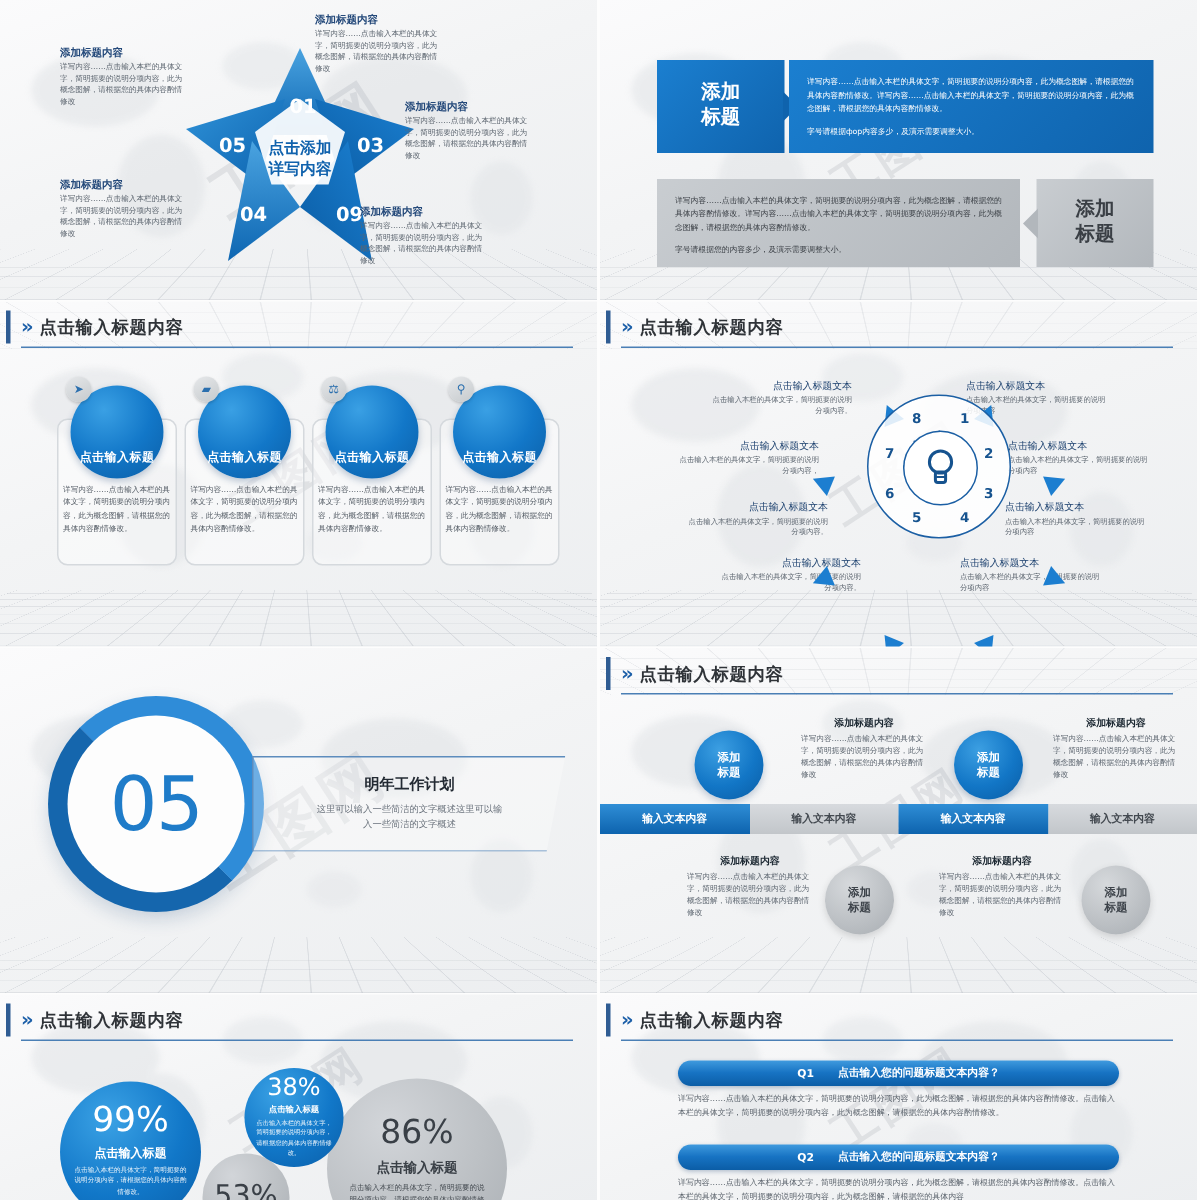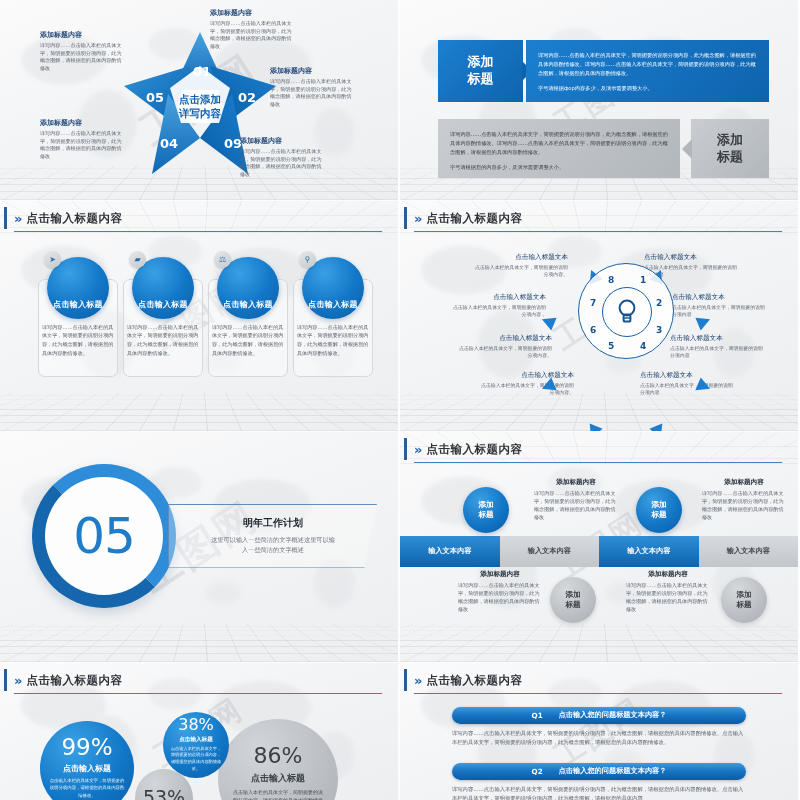--- a/index.html
+++ b/index.html
@@ -107,21 +107,21 @@
     box-shadow:0 5px 12px rgba(30,70,120,.18);}
   .ring span{font-size:50px;color:#1f7cc9;font-weight:400;letter-spacing:-1px;
     font-family:"DejaVu Sans","Liberation Sans",sans-serif;}
   .banner{position:absolute;left:168px;top:72px;width:208px;height:62px;z-index:4;
     border:1px solid #5d8cbd;border-right:none;background:rgba(255,255,255,.30);
     clip-path:polygon(0 0,100% 0,94% 100%,0 100%);display:flex;flex-direction:column;
     align-items:center;justify-content:center;text-align:center;}
   .banner .bt{font-size:10px;font-weight:700;color:#232a33;margin-bottom:5px;}
   .banner .bd{font-size:6.2px;color:#6a727c;line-height:1.6;max-width:124px;}
   
-  .tabrow{position:absolute;left:0;right:0;top:104px;height:31px;display:flex;z-index:5;}
+  .tabrow{position:absolute;left:0;right:0;top:104px;height:20px;display:flex;z-index:5;}
   .tab{flex:1;display:flex;align-items:center;justify-content:center;font-size:7.2px;
     font-weight:700;}
   .tab.on{background:linear-gradient(180deg,#2f8ed6,#0d63ae);color:#fff;}
   .tab.off{background:linear-gradient(180deg,#d7dade,#c2c6ca);color:#434950;}
   .bub{position:absolute;width:46px;height:46px;border-radius:50%;z-index:5;
     display:flex;align-items:center;justify-content:center;text-align:center;
     font-size:7.6px;font-weight:700;line-height:1.3;}
   .bub.b{background:radial-gradient(circle at 36% 28%,#3c9fe2 0%,#1276c6 55%,#0a5ca4 100%);
     color:#fff;box-shadow:0 2px 5px rgba(20,60,110,.25);}
   .bub.g{background:radial-gradient(circle at 36% 28%,#d6d9dc 0%,#bdc1c5 55%,#a8adb2 100%);
@@ -197,21 +197,21 @@
         </defs>
 
         <polygon points="80,4 107,62 53,62" fill="url(#sg1)"></polygon>
         <polygon points="156,58 108,94 90,38" fill="url(#sg2)"></polygon>
         <polygon points="4,58 52,94 70,38" fill="url(#sg3)"></polygon>
         <polygon points="128,146 80,110 112,66" fill="url(#sg2)"></polygon>
         <polygon points="32,146 80,110 48,66" fill="url(#sg1)"></polygon>
         <polygon points="80,38 110,60 99,95 61,95 50,60" fill="#ffffff" opacity="0.92"></polygon>
       </svg>
       <span class="starnum" style="left:73px;top:36px;">01</span>
-      <span class="starnum" style="left:118px;top:62px;">02</span>
+      <span class="starnum" style="left:118px;top:62px;">03</span>
       <span class="starnum" style="left:104px;top:108px;">09</span>
       <span class="starnum" style="left:40px;top:108px;">04</span>
       <span class="starnum" style="left:26px;top:62px;">05</span>
       <div class="startitle">
         <div>点击添加</div>
         <div>详写内容</div>
       </div>
     </div>
   </div>
 

